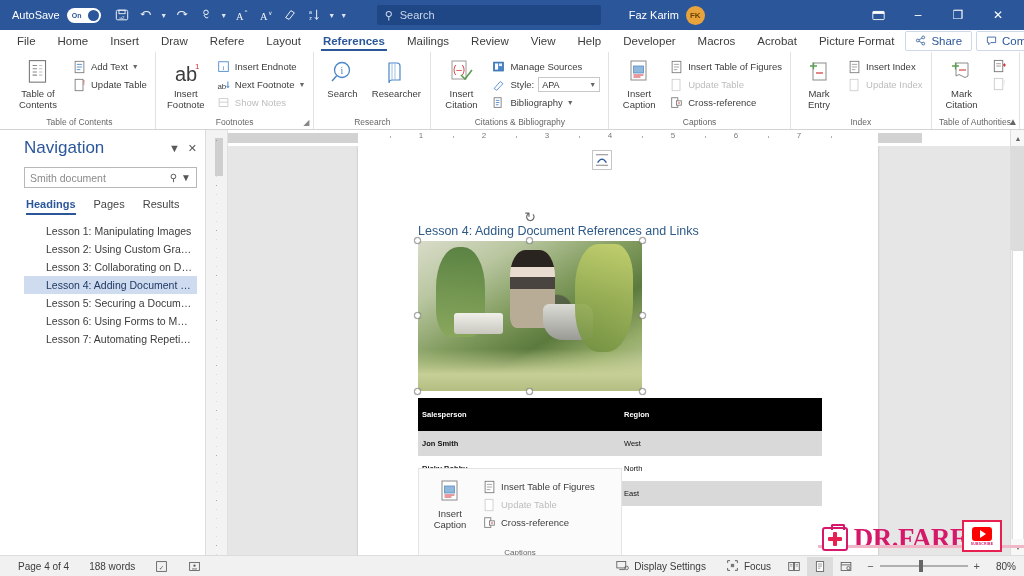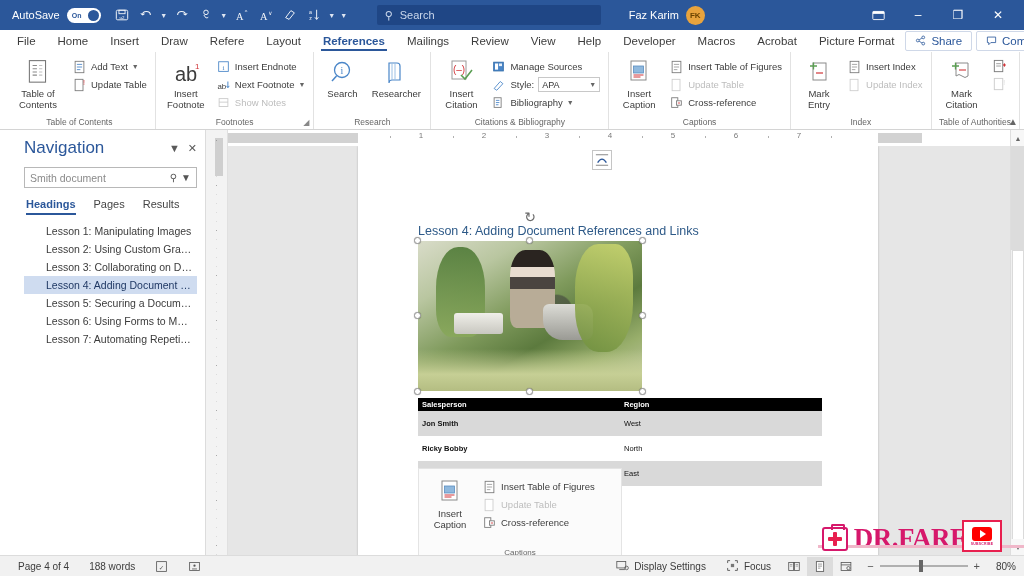--- a/index.html
+++ b/index.html
@@ -229,21 +229,21 @@
     align-items: center; justify-content: center;
   }
 
   
   .wtable {
     position: absolute; left: 60px; top: 252px; width: 404px;
     border-collapse: collapse; font-size: 7.5px; table-layout: fixed;
   }
   .wtable th {
     background: #000000; color: #ffffff; text-align: left;
-    padding: 2px 4px; font-weight: bold; font-size: 7.5px;
+    padding: 12px 4px; font-weight: bold; font-size: 7.5px;
   }
   .wtable td { padding: 8px 4px; color: #111; }
   .wtable tr.r-odd td { background: #d9d9d9; font-weight: bold; }
   .wtable tr.r-even td { background: #ffffff; font-weight: bold; }
   .wtable tr.r-even td:last-child, .wtable tr.r-odd td:last-child { font-weight: normal; }
 
   
   .shot {
     position: absolute; left: 60px; top: 322px; width: 204px; height: 95px;
     background: #fbfbfb; border: 1px solid #e4e4e4;

